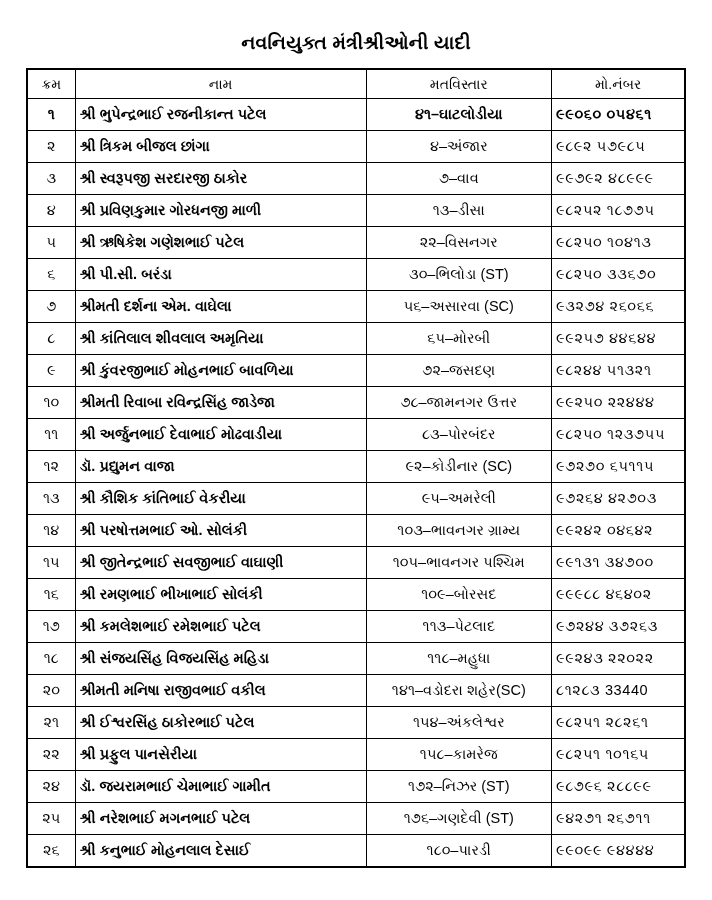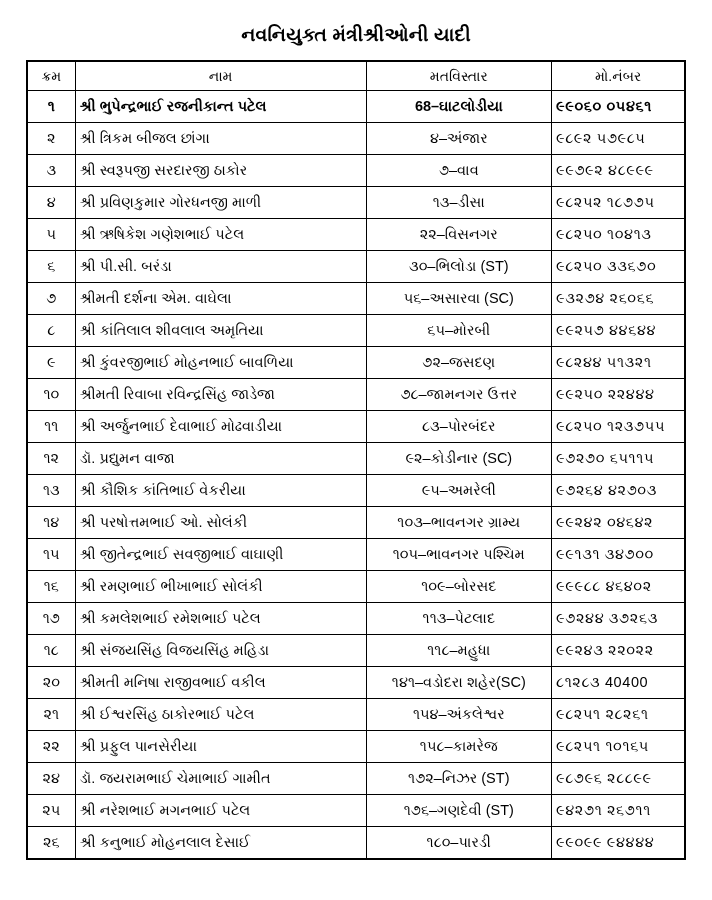--- a/index.html
+++ b/index.html
@@ -11,21 +11,21 @@
     width: 712px;
     height: 900px;
     font-family: "Liberation Serif", "DejaVu Serif", serif;
     color: #000000;
     overflow: hidden;
   }
   .page {
     width: 712px;
     height: 656px;
     box-sizing: border-box;
-    padding: 16px 26px 10px 26px;
+    padding: 24px 26px 10px 26px;
     position: relative;
   }
   .doc-title {
     text-align: center;
     font-size: 19px;
     font-weight: bold;
     letter-spacing: 0.2px;
     margin: 8px 0 14px 0;
     font-family: "Liberation Sans", "DejaVu Sans", sans-serif;
   }
@@ -56,20 +56,21 @@
   col.c-mob { width: 133px; }
 
   td.sr {
     text-align: center;
     font-size: 13.5px;
   }
   td.name {
     text-align: left;
     padding-left: 10px;
     white-space: nowrap;
+    font-weight: bold;
   }
   td.constituency {
     text-align: center;
   }
   td.mobile {
     letter-spacing: 0.6px;
   }
   tr.first-row td {
     font-weight: bold;
   }
@@ -96,21 +97,21 @@
         <th>ક્રમ</th>
         <th>નામ</th>
         <th>મતવિસ્તાર</th>
         <th>મો.નંબર</th>
       </tr>
     </thead>
     <tbody id="table-body">
         <tr class="first-row">
           <td class="sr">૧</td>
           <td class="name">શ્રી ભુપેન્દ્રભાઈ રજનીકાન્ત પટેલ</td>
-          <td class="constituency">68–ઘાટલોડીયા</td>
+          <td class="constituency">૪૧–ઘાટલોડીયા</td>
           <td class="mobile">૯૯૦૬૦ ૦૫૪૬૧</td>
         </tr>
         <tr>
           <td class="sr">૨</td>
           <td class="name">શ્રી ત્રિકમ બીજલ છાંગા</td>
           <td class="constituency">૪–અંજાર</td>
           <td class="mobile">૯૮૯૨ ૫૭૯૮૫</td>
         </tr>
         <tr>
           <td class="sr">૩</td>
@@ -205,21 +206,21 @@
         <tr>
           <td class="sr">૧૮</td>
           <td class="name">શ્રી સંજયસિંહ વિજયસિંહ મહિડા</td>
           <td class="constituency">૧૧૮–મહુધા</td>
           <td class="mobile">૯૯૨૪૩ ૨૨૦૨૨</td>
         </tr>
         <tr>
           <td class="sr">૨૦</td>
           <td class="name">શ્રીમતી મનિષા રાજીવભાઈ વકીલ</td>
           <td class="constituency">૧૪૧–વડોદરા શહેર(SC)</td>
-          <td class="mobile">૮૧૨૮૩ 40400</td>
+          <td class="mobile">૮૧૨૮૩ 33440</td>
         </tr>
         <tr>
           <td class="sr">૨૧</td>
           <td class="name">શ્રી ઈશ્વરસિંહ ઠાકોરભાઈ પટેલ</td>
           <td class="constituency">૧૫૪–અંકલેશ્વર</td>
           <td class="mobile">૯૮૨૫૧ ૨૮૨૬૧</td>
         </tr>
         <tr>
           <td class="sr">૨૨</td>
           <td class="name">શ્રી પ્રફુલ પાનસેરીયા</td>

